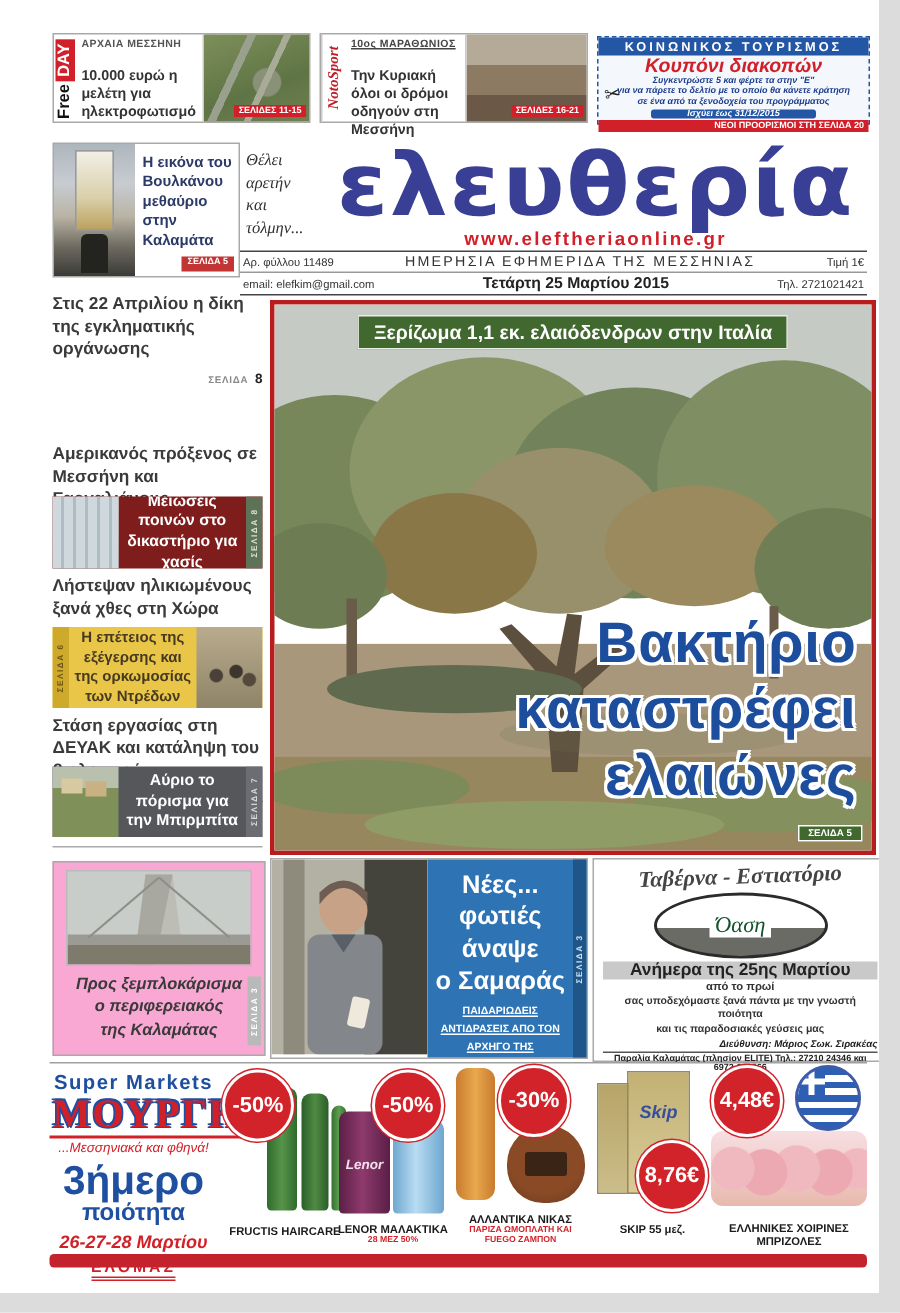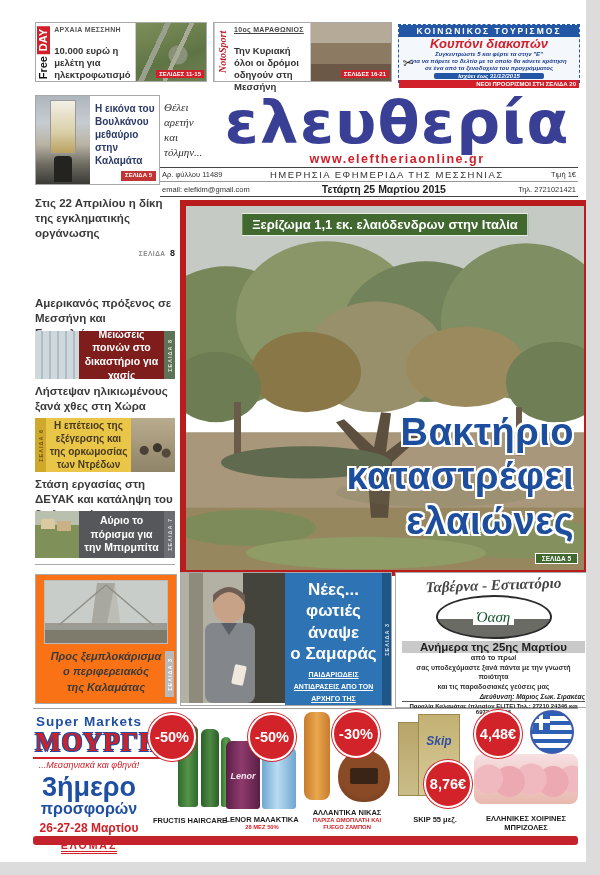--- a/index.html
+++ b/index.html
@@ -88,33 +88,33 @@
   .ph-building{background:repeating-linear-gradient(90deg,#cfd8dd 0 6px,#aebcc4 6px 8px),
                linear-gradient(180deg,#e8ecee,#9fb0b9);}
   .ph-crowd{background:radial-gradient(circle at 30% 60%,#4a4238 0 4px,transparent 5px),
             radial-gradient(circle at 60% 55%,#3c362e 0 4px,transparent 5px),
             radial-gradient(circle at 80% 65%,#544a3c 0 4px,transparent 5px),
             linear-gradient(180deg,#b9ab8e,#8f8468);}
   .ph-field{background:linear-gradient(180deg,#b9c0ae 0 30%,#7f9159 30% 100%);position:relative;}
   .ph-field::before{content:"";position:absolute;left:6px;top:8px;width:14px;height:10px;background:#d8c9a0;box-shadow:16px 2px 0 #c9b184;}
 
   
-  .main-photo{border:6px solid #b91c1c;}
+  .main-photo{border:3px solid #b91c1c;}
   .kicker{position:absolute;top:7px;left:50%;transform:translateX(-50%);background:#41682f;
           color:#fff;font-weight:bold;font-size:13px;padding:3px 10px;white-space:nowrap;
           border:1px solid #e7eee2;}
   .headline{position:absolute;right:10px;bottom:26px;text-align:right;color:#1d4e9e;
             font-weight:bold;font-size:38px;line-height:1.18;letter-spacing:.5px;
             text-shadow:-2px -2px 0 #fff,2px -2px 0 #fff,-2px 2px 0 #fff,2px 2px 0 #fff,
                         0 -2px 0 #fff,0 2px 0 #fff,-2px 0 0 #fff,2px 0 0 #fff;}
   .main-badge{position:absolute;right:6px;bottom:6px;background:#41682f;color:#fff;
               font-size:6.5px;font-weight:bold;padding:1px 6px;border:1px solid #fff;}
 
   
-  .bypass{background:#f97316;}
+  .bypass{background:#f9a8d4;}
   .bypass-text{font-size:11px;font-weight:bold;font-style:italic;color:#3a3a3a;text-align:center;line-height:1.4;}
   .bypass .strip{position:absolute;right:2px;bottom:6px;width:9px;height:46px;background:#b9b9b9;
                  display:flex;align-items:center;justify-content:center;color:#fff;}
   .bypass .strip span{font-size:5.5px;font-weight:bold;letter-spacing:1px;}
   .samaras{display:flex;}
   .sam-panel{flex:1;background:#2e74b5;display:flex;}
   .sam-inner{flex:1;padding:6px 2px 4px 2px;text-align:center;}
   .sam-head{color:#fff;font-weight:bold;font-size:17px;line-height:1.25;}
   .sam-sub{color:#fff;font-weight:bold;font-size:7px;line-height:1.7;text-decoration:underline;margin-top:5px;}
   .sam-strip{width:9px;background:#1f568a;display:flex;align-items:center;justify-content:center;color:#cfe0f0;}
@@ -136,21 +136,21 @@
 
   
   .market{text-align:center;}
   .mk-line1{color:#1f4fa0;font-weight:bold;font-size:13.5px;letter-spacing:1px;}
   .mk-name{font-family:"Liberation Serif",serif;font-weight:bold;font-size:27px;color:#d12028;
            line-height:1;letter-spacing:1px;text-shadow:1px 1px 0 #1f4fa0,-1px -1px 0 #1f4fa0,
            1px -1px 0 #1f4fa0,-1px 1px 0 #1f4fa0;border-bottom:2px solid #d12028;display:inline-block;padding:0 2px 1px 2px;}
   .mk-tag{color:#d12028;font-weight:normal;font-style:italic;font-size:9px;margin-top:1px;}
   .mk-big{color:#1f4fa0;font-weight:bold;font-size:27px;line-height:1;margin-top:4px;}
   .mk-small{color:#1f4fa0;font-weight:bold;font-size:16px;line-height:1.05;}
-  .mk-dates{color:#d12028;font-weight:bold;font-size:12px;margin-top:3px;}
+  .mk-dates{color:#d12028;font-weight:bold;font-style:italic;font-size:12px;margin-top:3px;}
   .mk-brand{color:#d12028;font-weight:bold;font-size:10.5px;letter-spacing:2px;margin-top:2px;
             border-bottom:3px double #d12028;display:inline-block;}
   .disc{position:absolute;width:44px;height:44px;border-radius:50%;background:#d2232a;color:#fff;
         display:flex;align-items:center;justify-content:center;font-weight:bold;font-size:14.5px;
         border:2px solid #fff;box-shadow:0 0 0 1px #d2232a;}
   .prod-label{position:absolute;left:0;right:0;bottom:0;text-align:center;font-weight:bold;
               font-size:7.5px;color:#1c1c1c;line-height:1.2;}
   .prod-sub{font-size:5.8px;color:#d2232a;font-weight:bold;}
   .bottle{position:absolute;border-radius:6px 6px 3px 3px;}
   .redbar{background:#c4232e;border-radius:3px;}
@@ -382,21 +382,21 @@
     <div class="tv-footer">Παραλία Καλαμάτας (πλησίον ELITE) Τηλ.: 27210 24346 και 6972-200566</div>
   </div>
 
   <div class="abs" style="left:33px;top:708px;width:545px;border-top:1px solid #a0a0a0;"></div>
 
   <div class="abs market" style="left:33px;top:714px;width:112px;">
     <div class="mk-line1">Super Markets</div>
     <div><span class="mk-name">ΜΟΥΡΓΗ</span></div>
     <div class="mk-tag">...Μεσσηνιακά και φθηνά!</div>
     <div class="mk-big">3ήμερο</div>
-    <div class="mk-small">προσφορών</div>
+    <div class="mk-small">ποιότητα</div>
     <div class="mk-dates">26-27-28 Μαρτίου</div>
     <div><span class="mk-brand">ΕΛΟΜΑΣ</span></div>
   </div>
 
   <div class="abs" style="left:148px;top:713px;width:84px;height:112px;">
     <div class="bottle" style="left:30px;top:12px;width:20px;height:82px;background:linear-gradient(90deg,#2f6b2c,#57944a 50%,#2f6b2c);"></div>
     <div class="bottle" style="left:53px;top:16px;width:18px;height:78px;background:linear-gradient(90deg,#2a5f28,#4f8a44 50%,#2a5f28);"></div>
     <div class="bottle" style="left:73px;top:24px;width:10px;height:70px;background:linear-gradient(90deg,#356f30,#5da04f 50%,#356f30);"></div>
     <div class="disc" style="left:0;top:0;">-50%</div>
     <div class="prod-label">FRUCTIS HAIRCARE</div>

